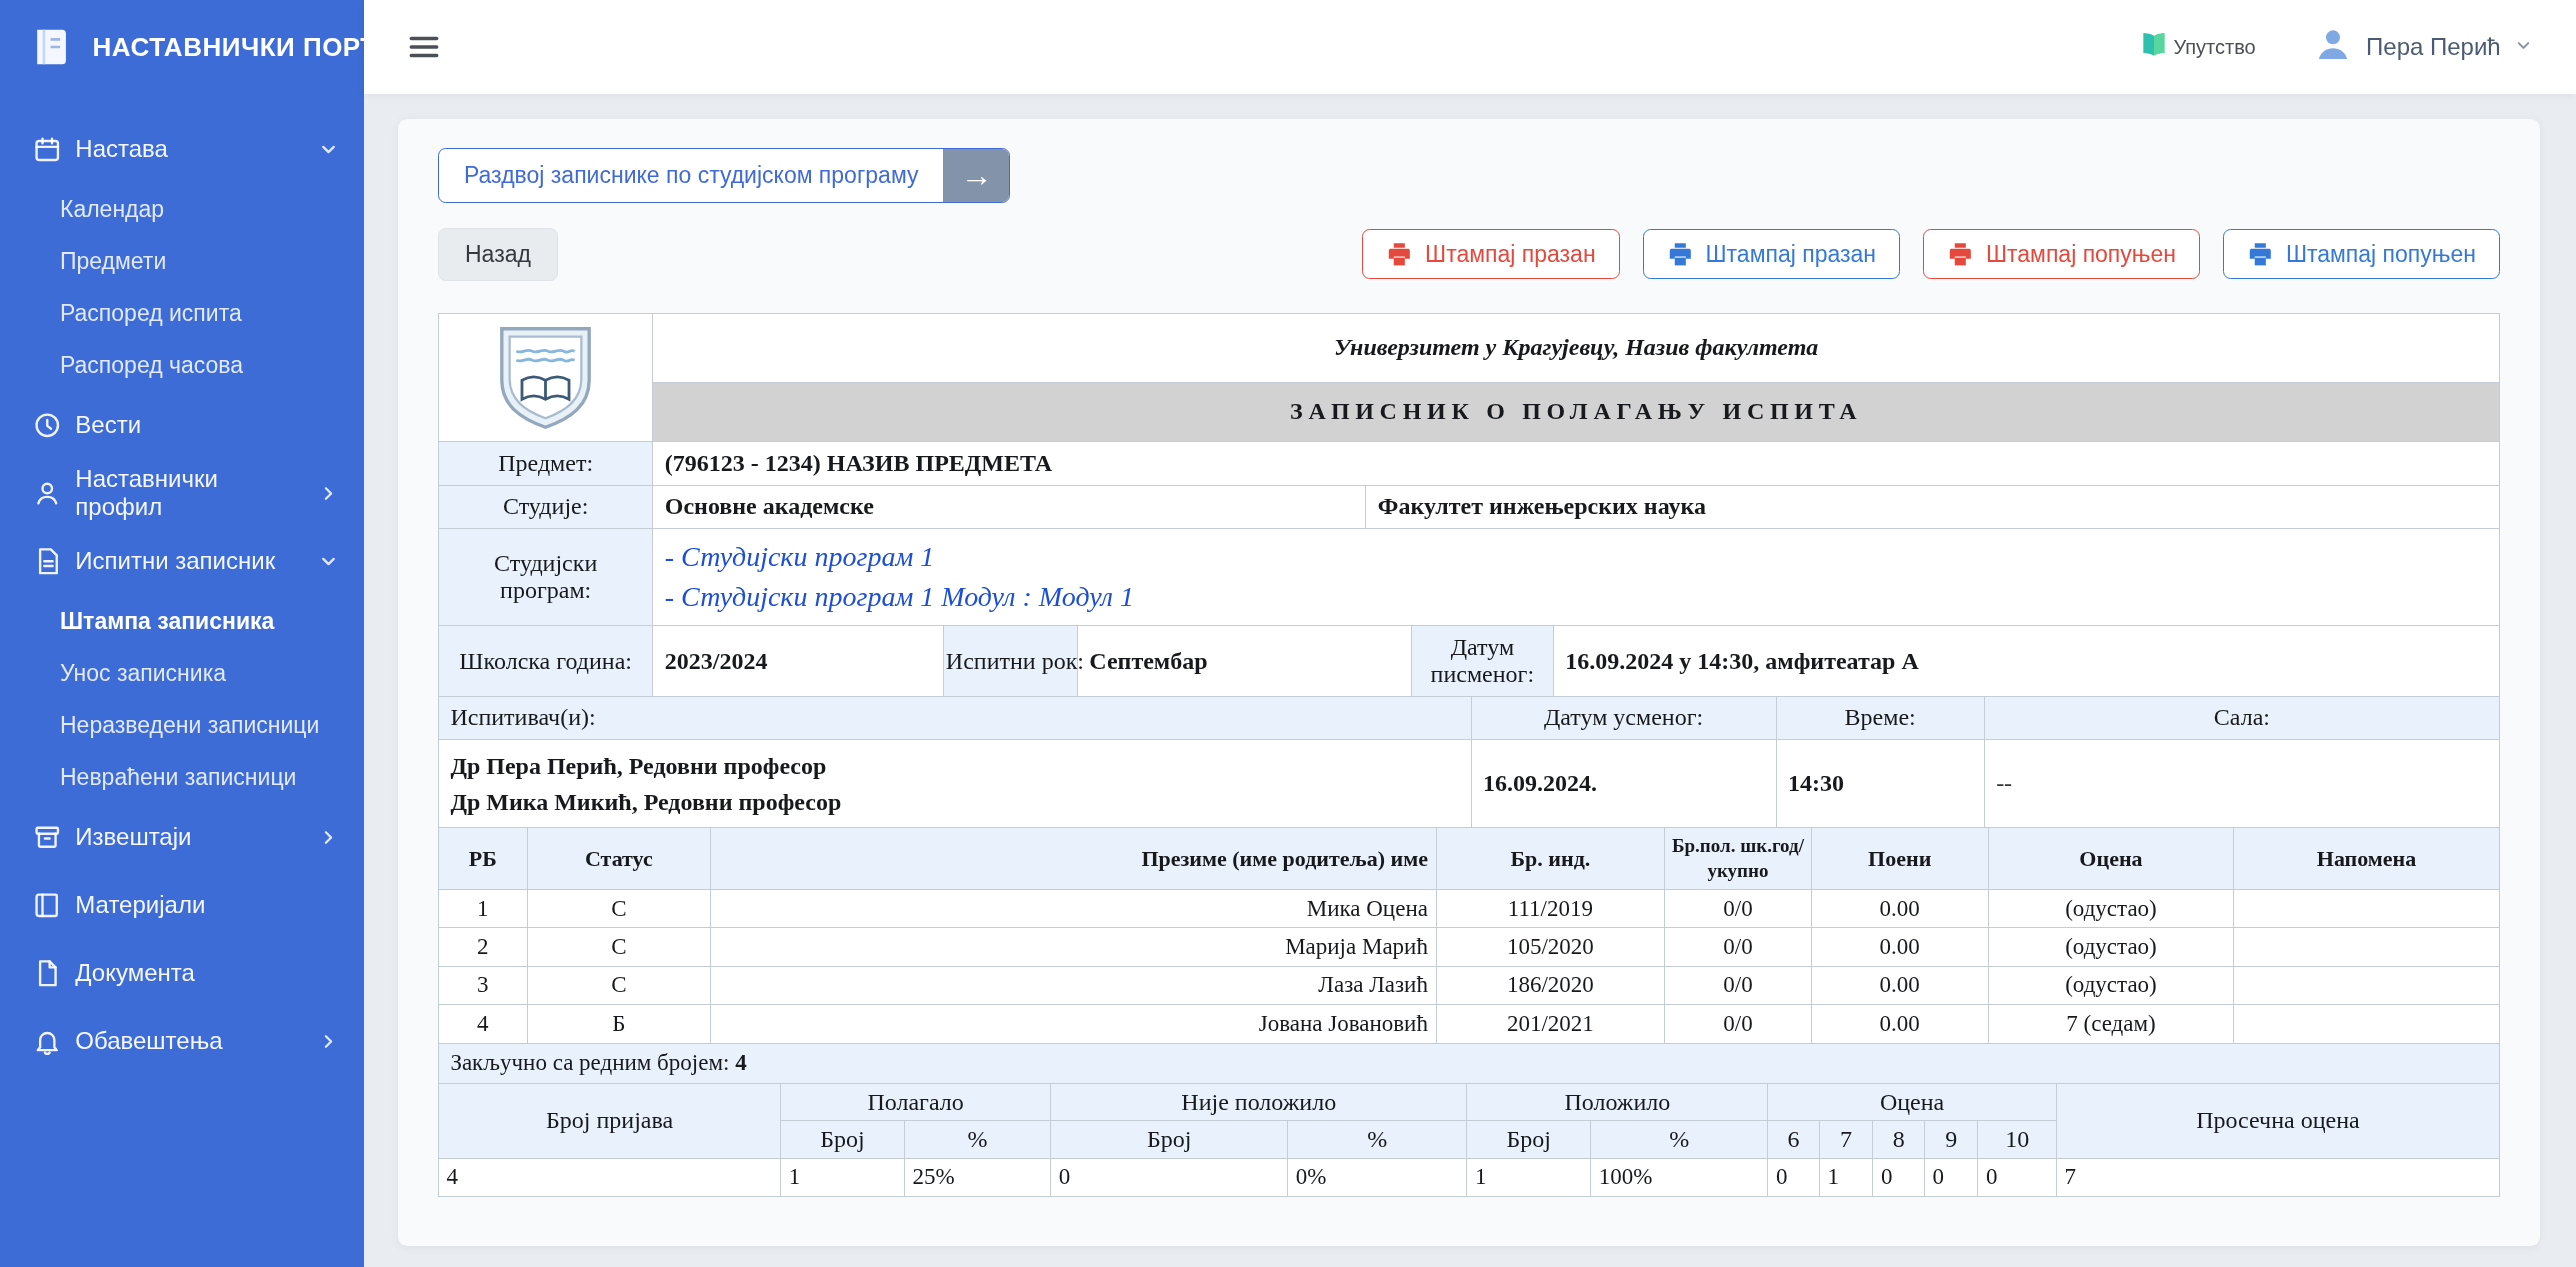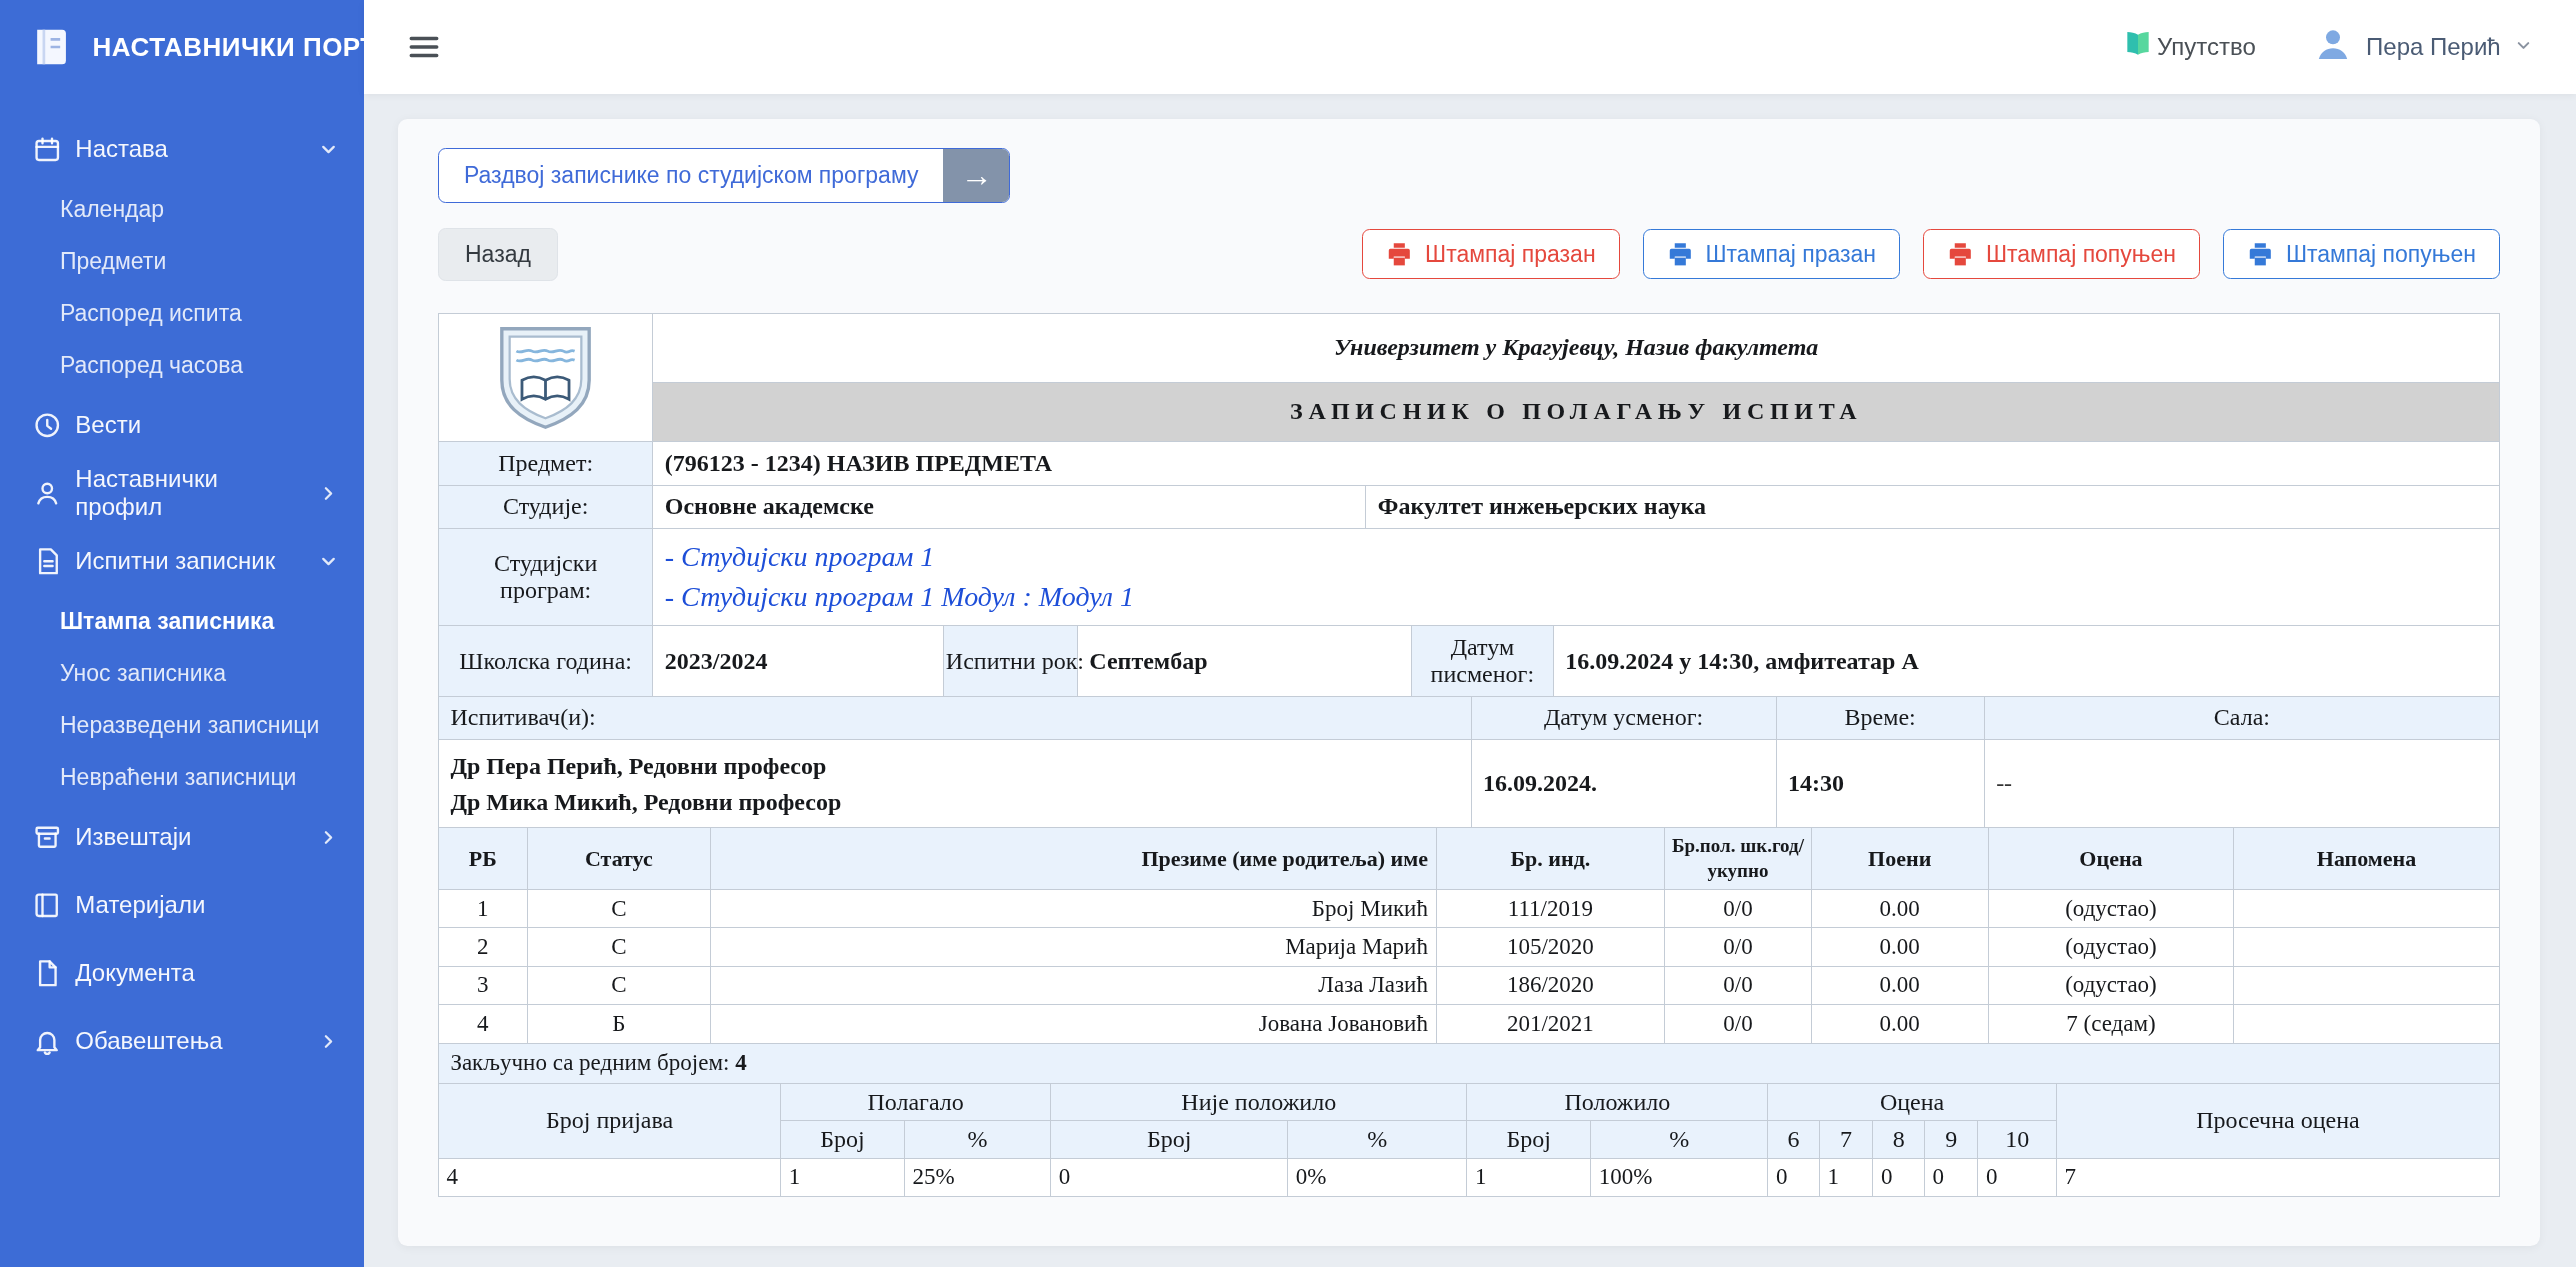--- a/index.html
+++ b/index.html
@@ -20,21 +20,21 @@
   .nav-caret svg { width:21px; height:21px; stroke:rgba(255,255,255,.85); fill:none; stroke-width:2.6; stroke-linecap:round; stroke-linejoin:round; }
   .nav-sub { height:52px; display:flex; align-items:center; padding-left:60px; font-size:23px; color:rgba(255,255,255,.85); cursor:pointer; }
   .nav-sub.active { color:#fff; font-weight:700; }
 
   
   .main { flex:1; display:flex; flex-direction:column; min-width:0; }
   .topbar { height:94px; flex:0 0 94px; background:#fff; display:flex; align-items:center; padding:0 43px; box-shadow:0 1.9px 7.6px rgba(0,0,0,.06); position:relative; z-index:2; }
   .hamburger { cursor:pointer; display:flex; }
   .hamburger svg { width:34px; height:34px; stroke:#4a5056; stroke-width:2.4; stroke-linecap:round; }
   .tb-right { margin-left:auto; display:flex; align-items:center; gap:57px; }
-  .tb-help { display:flex; align-items:center; gap:3px; font-size:24px; color:#4a5056; cursor:pointer; }
+  .tb-help { display:flex; align-items:center; gap:3px; font-size:20px; color:#4a5056; cursor:pointer; }
   .tb-help svg { width:32px; height:32px; }
   .tb-user { display:flex; align-items:center; gap:13.3px; font-size:24px; color:#4a5b74; cursor:pointer; }
   .tb-user .avatar svg { width:40px; height:40px; }
   .tb-user .uchev svg { width:19px; height:19px; stroke:#8a93a0; fill:none; stroke-width:2.6; stroke-linecap:round; stroke-linejoin:round; }
 
   
   .content { flex:1; padding:25px 36px 21px 34px; overflow:hidden; }
   .card { background:#f9fafc; border-radius:9.5px; box-shadow:0 1.9px 9.5px rgba(0,0,0,.05); height:100%; padding:28.5px 40px; overflow:hidden; }
 
   .split-row { display:flex; margin-bottom:25px; }
@@ -442,21 +442,21 @@
                 <th class="small">Бр.пол. шк.год/ укупно</th>
                 <th>Поени</th>
                 <th>Оцена</th>
                 <th>Напомена</th>
               </tr>
             </thead>
             <tbody>
               <tr>
                 <td>1</td>
                 <td>С</td>
-                <td class="left">Број Микић</td>
+                <td class="left">Мика Оцена</td>
                 <td>111/2019</td>
                 <td>0/0</td>
                 <td>0.00</td>
                 <td>(одустао)</td>
                 <td></td>
               </tr>
               <tr>
                 <td>2</td>
                 <td>С</td>
                 <td class="left">Марија Марић</td>

